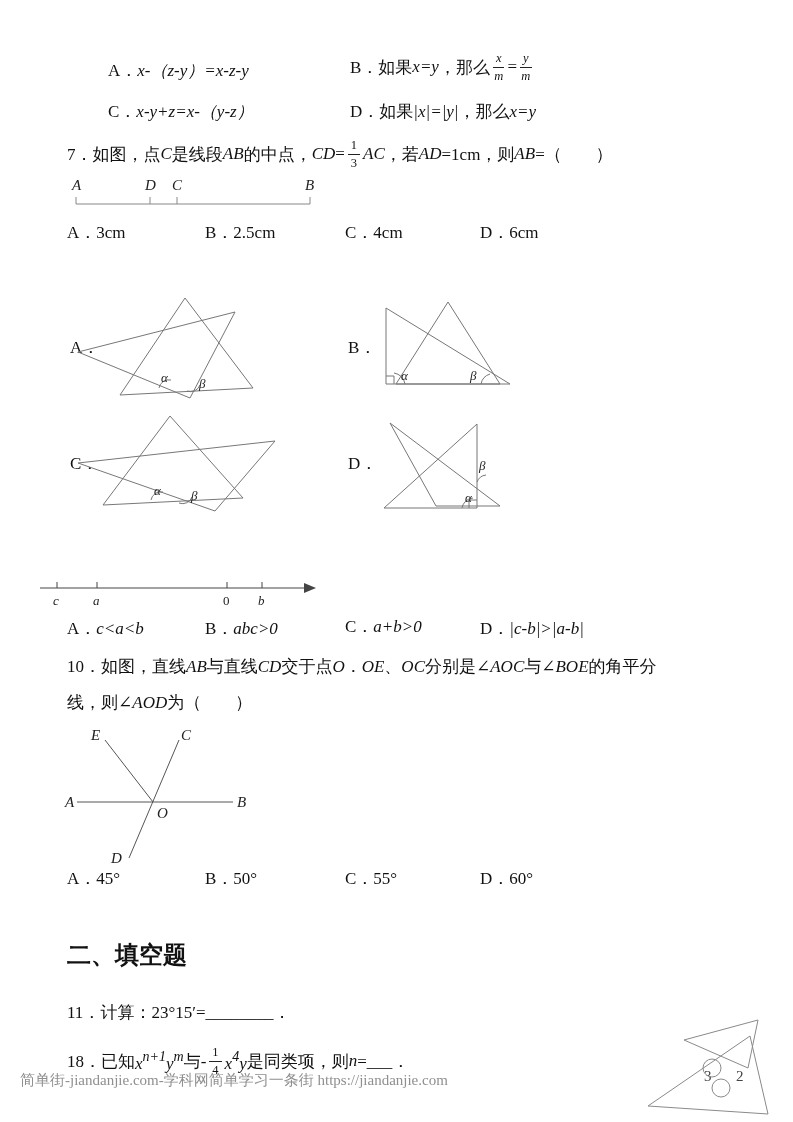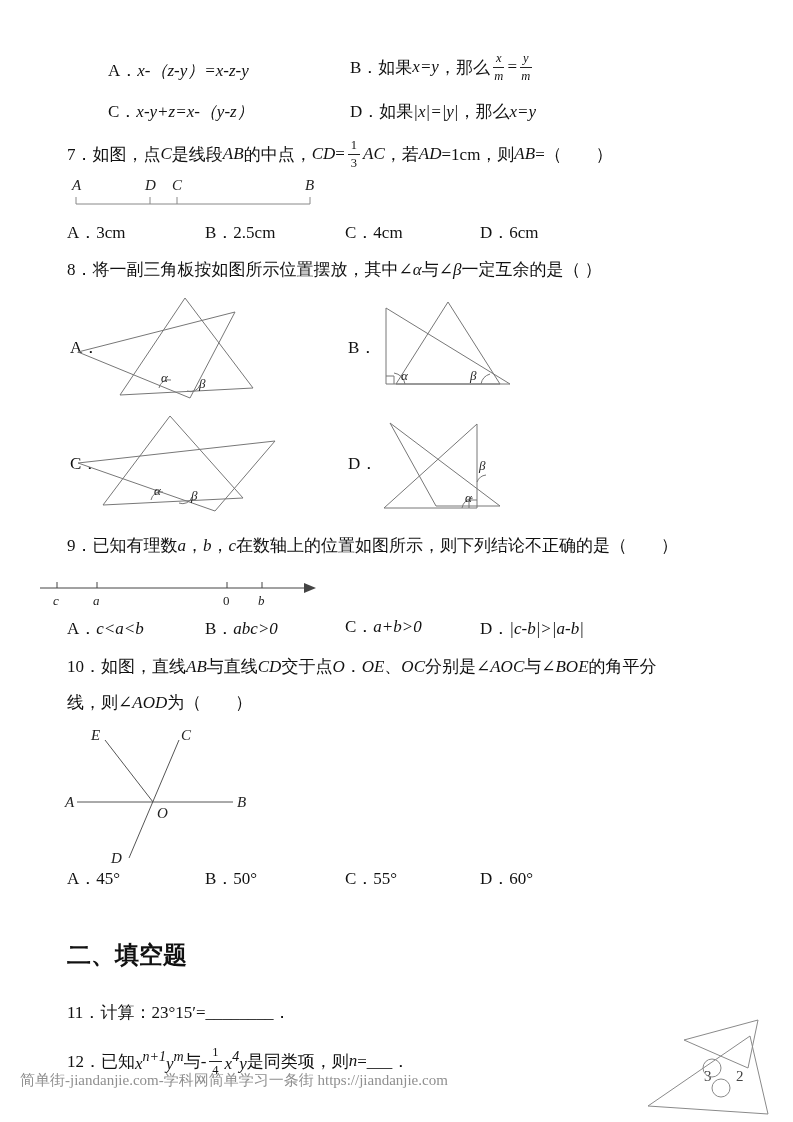--- a/index.html
+++ b/index.html
@@ -81,21 +81,20 @@
     <text x="75" y="14">D</text>
     <text x="102" y="14">C</text>
     <text x="235" y="14">B</text>
   </svg>
 
   <div class="line" style="left:47px;top:221px"><span>A．</span><span>3cm</span></div>
   <div class="line" style="left:185px;top:221px"><span>B．</span><span>2.5cm</span></div>
   <div class="line" style="left:325px;top:221px"><span>C．</span><span>4cm</span></div>
   <div class="line" style="left:460px;top:221px"><span>D．</span><span>6cm</span></div>
 
-  <div class="line" style="left:47px;top:258px"><span>8．</span><span>将一副三角板按如图所示位置摆放，其中∠</span><span class="it">α</span><span>与∠</span><span class="it">β</span><span>一定互余的是（  ）</span></div>
 
   <div class="line" style="left:50px;top:336px"><span>A．</span></div>
   <div class="line" style="left:328px;top:336px"><span>B．</span></div>
   <div class="line" style="left:50px;top:452px"><span>C．</span></div>
   <div class="line" style="left:328px;top:452px"><span>D．</span></div>
 
   <svg style="left:55px;top:290px" width="215" height="115" viewBox="0 0 215 115">
     <g fill="none" stroke="#777" stroke-width="1">
       <polygon points="110,8 45,105 178,98"></polygon>
       <polygon points="3,62 160,22 115,108"></polygon>
@@ -134,21 +133,20 @@
       <polygon points="99,6 99,90 6,90"></polygon>
       <polygon points="12,5 122,88 58,88"></polygon>
       <path d="M 91,90 v -8 h 8"></path>
       <path d="M 84,90 A 12 12 0 0 1 95,80"></path>
       <path d="M 99,64 A 11 11 0 0 1 108,57"></path>
     </g>
     <text class="small" x="101" y="52">β</text>
     <text class="small" x="87" y="84">α</text>
   </svg>
 
-  <div class="line" style="left:47px;top:534px"><span>9．</span><span>已知有理数</span><span class="it">a</span><span>，</span><span class="it">b</span><span>，</span><span class="it">c</span><span>在数轴上的位置如图所示，则下列结论不正确的是（　　）</span></div>
 
   <svg style="left:18px;top:574px" width="290" height="36" viewBox="0 0 290 36">
     <g stroke="#444" fill="none" stroke-width="1">
       <line x1="2" y1="14" x2="270" y2="14"></line>
       <line x1="19" y1="8" x2="19" y2="14"></line>
       <line x1="59" y1="8" x2="59" y2="14"></line>
       <line x1="189" y1="8" x2="189" y2="14"></line>
       <line x1="224" y1="8" x2="224" y2="14"></line>
     </g>
     <polygon points="278,14 266,9 266,19" fill="#444" stroke="none"></polygon>
@@ -183,21 +181,21 @@
   <div class="line" style="left:47px;top:867px"><span>A．</span><span>45°</span></div>
   <div class="line" style="left:185px;top:867px"><span>B．</span><span>50°</span></div>
   <div class="line" style="left:325px;top:867px"><span>C．</span><span>55°</span></div>
   <div class="line" style="left:460px;top:867px"><span>D．</span><span>60°</span></div>
 
   <div class="line sect" style="left:47px;top:944px"><span>二、填空题</span></div>
 
   <div class="line" style="left:47px;top:1001px"><span>11．</span><span>计算：23°15′=</span><span>________</span><span>．</span></div>
 
   <div class="frow" style="left:47px;top:1042px;height:38px">
-    <span>12．</span>
+    <span>18．</span>
       <span>已知</span>
     <span><span class="it">x</span><span class="sup">n+1</span><span class="it">y</span><span class="sup">m</span></span>
     <span>与-</span>
     <span class="frac">
         <span class="fn">1</span>
         <span class="fd">4</span>
       </span>
     <span><span class="it">x</span><span class="sup">4</span><span class="it">y</span></span>
     <span>是同类项，则</span>
       <span class="it">n</span>

